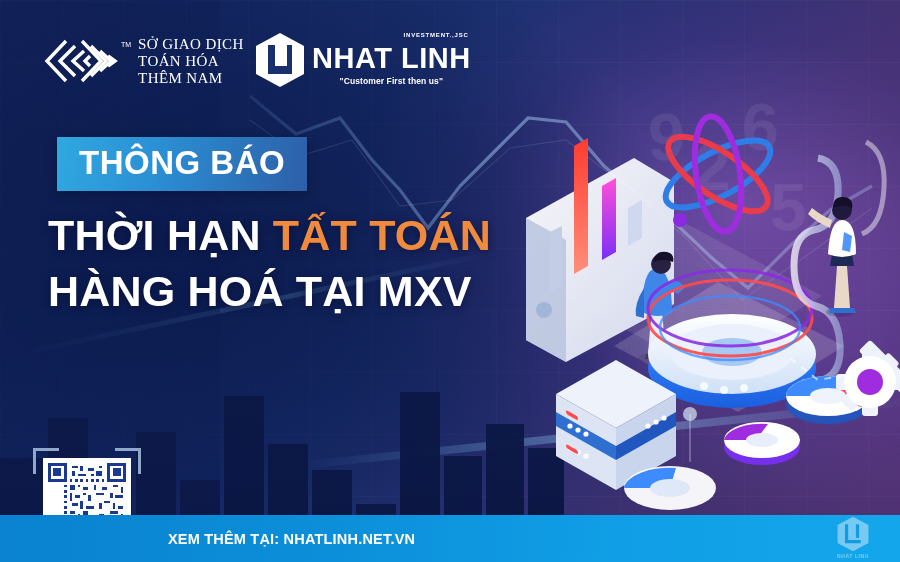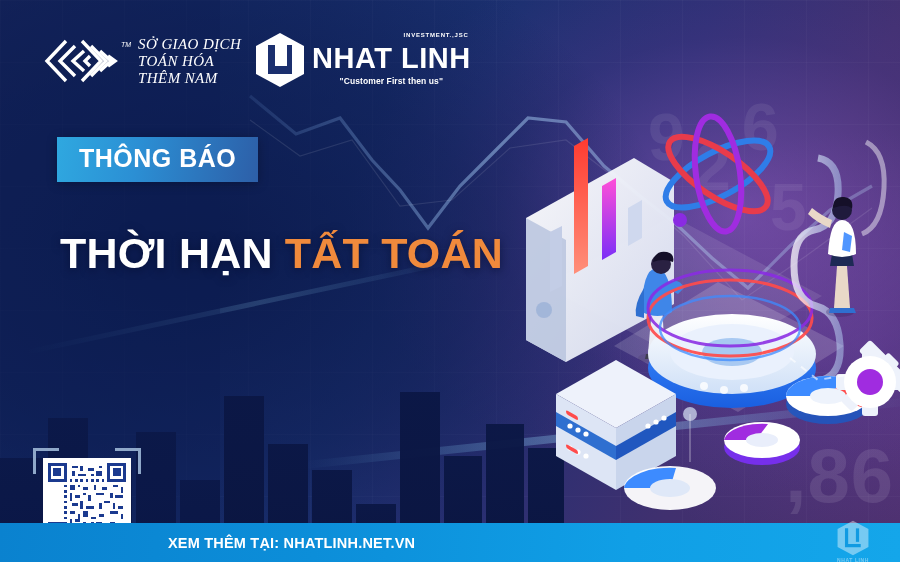--- a/index.html
+++ b/index.html
@@ -30,21 +30,21 @@
   .bg-num {
     position:absolute; right:6px; top:432px;
     font-size:76px; font-weight:bold; color:rgba(255,255,255,0.10);
     letter-spacing:1px; font-family:"Liberation Sans", sans-serif;
   }
   svg.bgsvg { position:absolute; inset:0; width:900px; height:562px; }
 
   
   .header { position:absolute; left:0; top:0; width:900px; height:112px; z-index:8; }
 
-  .logo-mxv { position:absolute; left:44px; top:36px; display:flex; align-items:center; gap:7px;font-style:italic; }
+  .logo-mxv { position:absolute; left:44px; top:36px; display:flex; align-items:center; gap:7px; }
   .mxv-mark { width:74px; height:46px; }
   .mxv-tm { font-size:7px; color:#fff; align-self:flex-start; margin-top:5px; margin-left:-4px; }
   .mxv-words { color:#fff; font-family:"Liberation Serif", serif; font-size:15px; line-height:1.12; letter-spacing:.4px; }
 
   .logo-nl { position:absolute; left:254px; top:32px; display:flex; align-items:center; gap:6px; }
   .nl-hex { width:52px; height:56px; }
   .nl-txt { position:relative; padding-top:3px; }
   .nl-sup { font-size:6px; font-weight:bold; color:#fff; letter-spacing:.8px; position:absolute; right:2px; top:-2px; }
   .nl-name { font-size:29px; font-weight:bold; color:#fff; letter-spacing:.5px; line-height:1; margin-top:7px; }
   .nl-slogan { font-size:8.5px; font-weight:bold; color:#fff; text-align:center; margin-top:3px; letter-spacing:.1px; }
@@ -55,43 +55,43 @@
     position:absolute; inset:0; display:flex; align-items:center; justify-content:center;
     color:#fff; font-size:25px; font-weight:bold; letter-spacing:.6px; z-index:2;
     text-shadow:0 1px 2px rgba(0,0,0,.35);
   }
 
   
   .tb-badge {
     position:absolute; left:57px; top:137px; z-index:9;
     padding:7px 22px 9px 22px;
     background:linear-gradient(100deg, #2fa8e0 0%, #2b8fd4 40%, #2d5fa8 100%);
-    color:#fff; font-size:25px; font-weight:bold; letter-spacing:.5px;
+    color:#fff; font-size:33px; font-weight:bold; letter-spacing:.5px;
     box-shadow:0 2px 10px rgba(0,0,0,.28);
   }
 
-  .headline { position:absolute; left:60px; top:208px; z-index:9;margin-top:18px; }
+  .headline { position:absolute; left:48px; top:208px; z-index:9; }
   .hl-line { font-size:43px; font-weight:bold; line-height:1.30; letter-spacing:.2px; white-space:nowrap;
              text-shadow:0 2px 8px rgba(5,12,45,.6); }
   .w { color:#ffffff; }
   .o { color:#F08A3C; }
 
   
   .qr-wrap { position:absolute; left:33px; top:448px; width:108px; height:108px; z-index:9; }
   .qr-frame { position:absolute; inset:0; }
   .qr-frame i { position:absolute; width:26px; height:26px; border:3px solid #8fa8c9; }
   .qr-frame i.tl { left:0; top:0; border-right:0; border-bottom:0; }
   .qr-frame i.tr { right:0; top:0; border-left:0; border-bottom:0; }
   .qr-frame i.bl { left:0; bottom:0; border-right:0; border-top:0; }
   .qr-frame i.br { right:0; bottom:0; border-left:0; border-top:0; }
   .qr-img { position:absolute; left:10px; top:10px; width:88px; height:88px; background:#fff; padding:5px; }
 
   
   .footer {
-    position:absolute; left:0; bottom:0; width:900px; height:39px; z-index:10;
+    position:absolute; left:0; bottom:0; width:900px; height:47px; z-index:10;
     background:linear-gradient(95deg, #0a82cf 0%, #0c8ed9 35%, #109fe6 70%, #14a6ea 100%);
   }
   .footer-txt {
     position:absolute; left:168px; top:50%; transform:translateY(-50%);
     color:#fff; font-size:14.5px; font-weight:bold; letter-spacing:.2px;
   }
   .footer-logo { position:absolute; right:24px; top:50%; transform:translateY(-50%); width:46px; height:46px; opacity:.42; }
   .footer-logo .fl-name { font-size:5px; font-weight:bold; color:#fff; text-align:center; margin-top:1px; letter-spacing:.6px; }
 
   svg.illus { position:absolute; right:0; top:96px; width:378px; height:420px; z-index:5; }
@@ -147,21 +147,20 @@
       <rect x="356" y="504" width="40" height="62"></rect>
       <rect x="400" y="392" width="40" height="174"></rect>
       <rect x="444" y="456" width="38" height="110"></rect>
       <rect x="486" y="424" width="38" height="142"></rect>
       <rect x="528" y="448" width="36" height="118"></rect>
     </g>
 
     <rect x="0" y="0" width="220" height="562" fill="#0d1c52" opacity=".32"></rect>
   </svg>
 
-  <div class="bg-num">,86</div>
 
   <svg class="illus" viewBox="0 0 378 420">
     <defs>
       <linearGradient id="panelG" x1="0" y1="0" x2="1" y2="1">
         <stop offset="0" stop-color="#ffffff"></stop>
           <stop offset="1" stop-color="#d8def0"></stop>
       </linearGradient>
       <linearGradient id="barR" x1="0" y1="0" x2="0" y2="1">
         <stop offset="0" stop-color="#ff3b30"></stop>
           <stop offset="1" stop-color="#ff8f7a"></stop>
@@ -341,20 +340,21 @@
     </div>
 
   </div>
 
   <div class="tb-badge">THÔNG BÁO</div>
 
   <div class="headline">
     <div class="hl-line">
       <span class="w">THỜI HẠN</span><span>&nbsp;</span><span class="o">TẤT TOÁN</span>
     </div>
+    <div class="hl-line w">HÀNG HOÁ TẠI MXV</div>
   </div>
 
   <div class="qr-wrap">
     <div class="qr-frame">
       <i class="tl"></i>
       <i class="tr"></i>
       <i class="bl"></i>
       <i class="br"></i>
     </div>
     <div class="qr-img">

